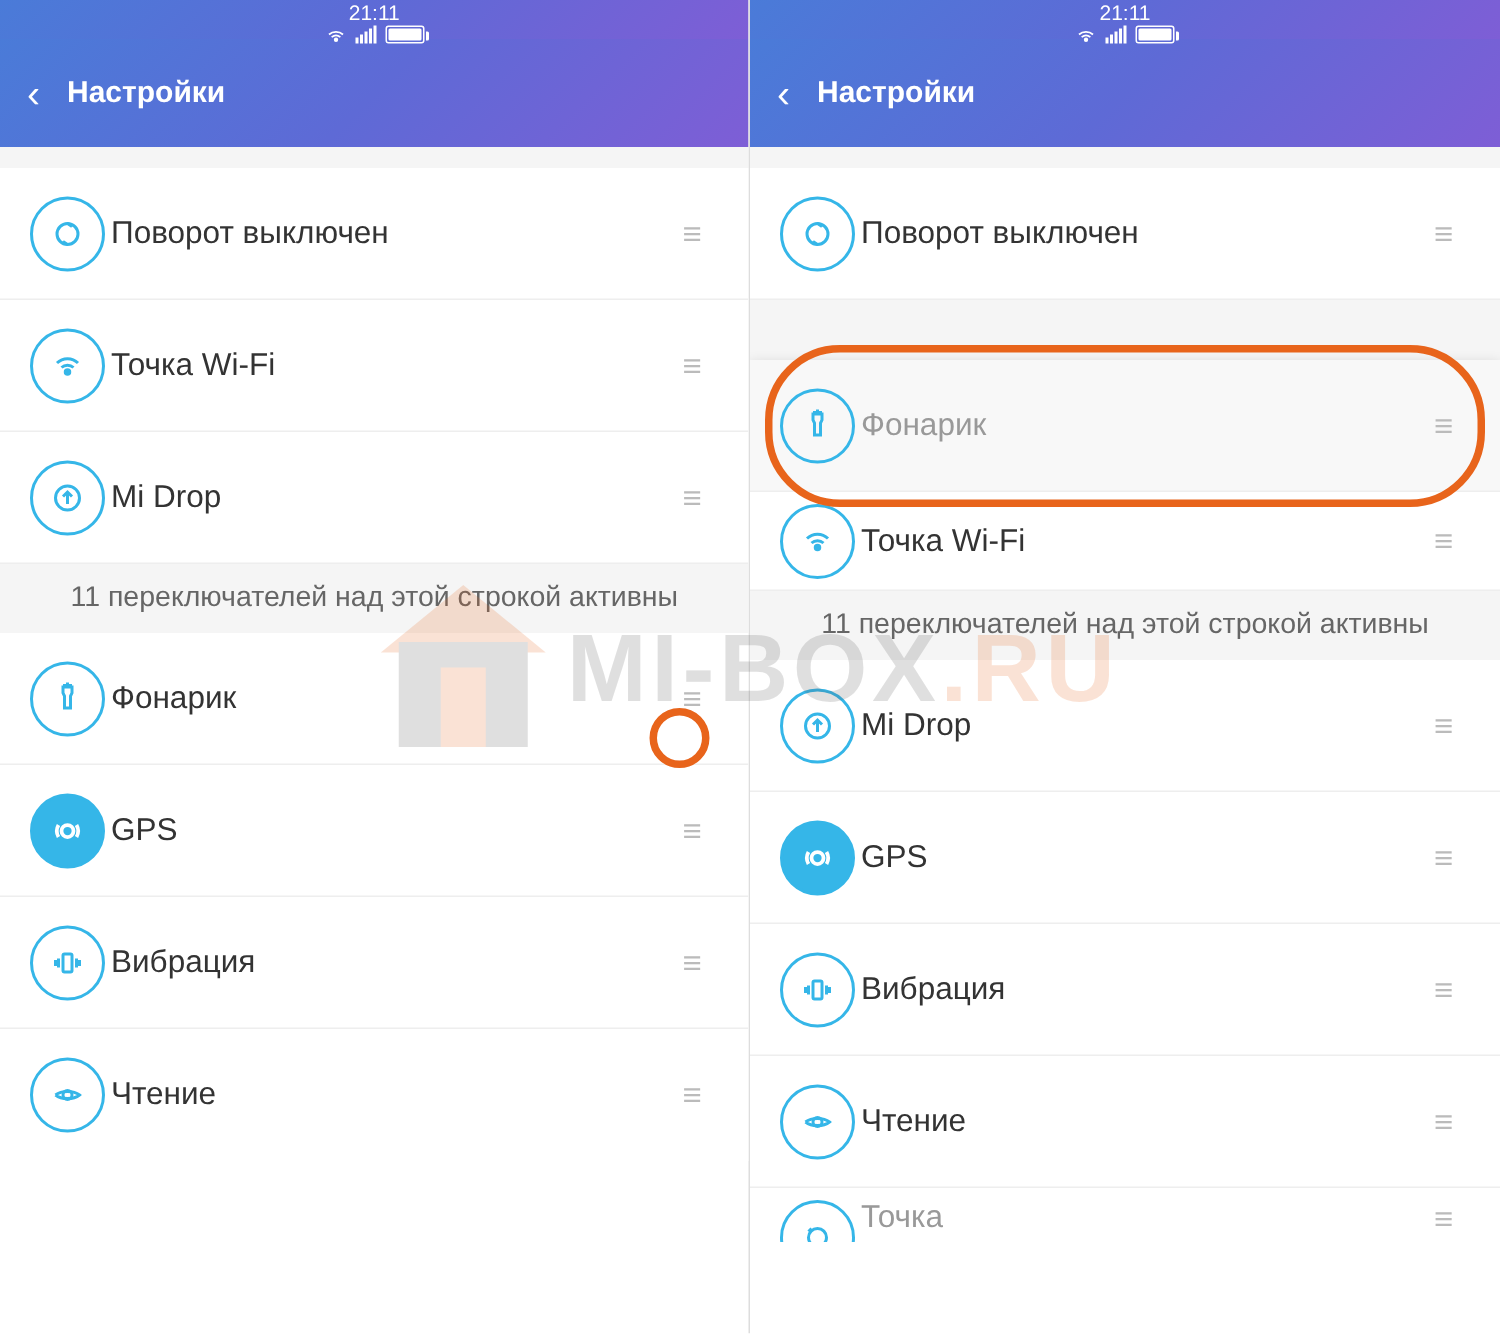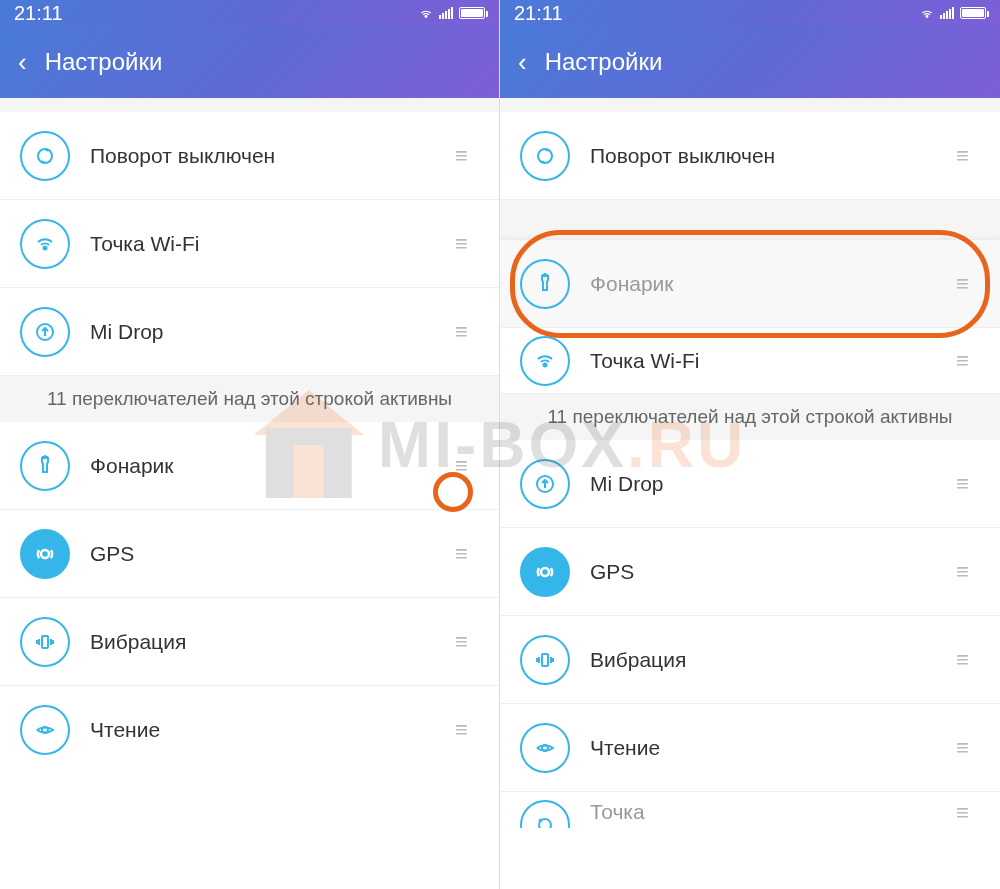--- a/index.html
+++ b/index.html
@@ -1,32 +1,32 @@
 <!DOCTYPE html>
 <html><head>
 <meta charset="utf-8">
 <style>
   * { box-sizing: border-box; margin: 0; padding: 0; }
   body { font-family: -apple-system, "Helvetica Neue", Arial, sans-serif; background: #fff; width: 1000px; height: 889px; overflow: hidden; position: relative; }
   .container { display: flex; width: 1000px; height: 889px; }
   .phone { width: 500px; height: 889px; position: relative; overflow: hidden; background: #fff; }
   .phone:first-child { border-right: 1px solid #ddd; }
-  .statusbar { height: 26px; background: linear-gradient(135deg, #4a7bd8 0%, #5e6ad6 50%, #7e5ed6 100%); color: #fff; display: flex; align-items: center; justify-content: space-between; padding: 0 14px; font-size: 20px; font-weight: 500; }
+  .statusbar { height: 26px; background: linear-gradient(135deg, #4a7bd8 0%, #5e6ad6 50%, #7e5ed6 100%); color: #fff; display: flex; align-items: center; justify-content: space-between; padding: 0 14px; font-size: 14px; font-weight: 500; flex-direction: column; }
   .status-right { display: flex; align-items: center; gap: 6px; }
   .header { height: 72px; background: linear-gradient(135deg, #4a7bd8 0%, #5e6ad6 50%, #7e5ed6 100%); color: #fff; display: flex; align-items: center; padding: 0 18px; gap: 18px; }
   .back-arrow { font-size: 26px; cursor: pointer; }
-  .header-title { font-size: 24px; font-weight: 400; text-align: center; }
+  .header-title { font-size: 20px; font-weight: 700; text-align: center; }
   .list { background: #fff; }
   .spacer { height: 14px; background: #f5f5f5; }
   .row { display: flex; align-items: center; height: 88px; padding: 0 20px; background: #fff; border-bottom: 1px solid #eee; position: relative; }
   .row:last-child { border-bottom: none; }
   .icon-circle { width: 50px; height: 50px; border-radius: 50%; border: 2px solid #35b6e8; display: flex; align-items: center; justify-content: center; color: #35b6e8; flex-shrink: 0; }
   .icon-circle.filled { background: #35b6e8; color: #fff; border-color: #35b6e8; }
   .icon-circle svg { width: 24px; height: 24px; }
-  .row-label { margin-left: 20px; font-size: 21px; color: #333; flex: 1; }
+  .row-label { margin-left: 4px; font-size: 21px; color: #333; flex: 1; }
   .row-label.dim { color: #999; }
   .drag-handle { width: 24px; color: #bbb; font-size: 22px; letter-spacing: -2px; }
   .divider-text { background: #f5f5f5; height: 46px; display: flex; align-items: center; justify-content: center; font-size: 19px; color: #666; }
   .row.dragging { background: #f8f8f8; box-shadow: 0 2px 8px rgba(0,0,0,0.15); }
   .highlight-oval { position: absolute; border: 5px solid #e8641b; border-radius: 50px; pointer-events: none; z-index: 50; }
   .highlight-circle { position: absolute; border: 5px solid #e8641b; border-radius: 50%; pointer-events: none; z-index: 50; }
   .watermark { position: absolute; top: 50%; left: 50%; transform: translate(-50%, -50%); z-index: 5; opacity: 0.18; pointer-events: none; display: flex; align-items: center; gap: 14px; }
   .wm-logo { width: 110px; height: 110px; position: relative; }
   .wm-roof { width: 0; height: 0; border-left: 55px solid transparent; border-right: 55px solid transparent; border-bottom: 45px solid #e8641b; position: absolute; top: 0; left: 0; }
   .wm-body { position: absolute; top: 38px; left: 12px; width: 86px; height: 70px; background: #555; }

